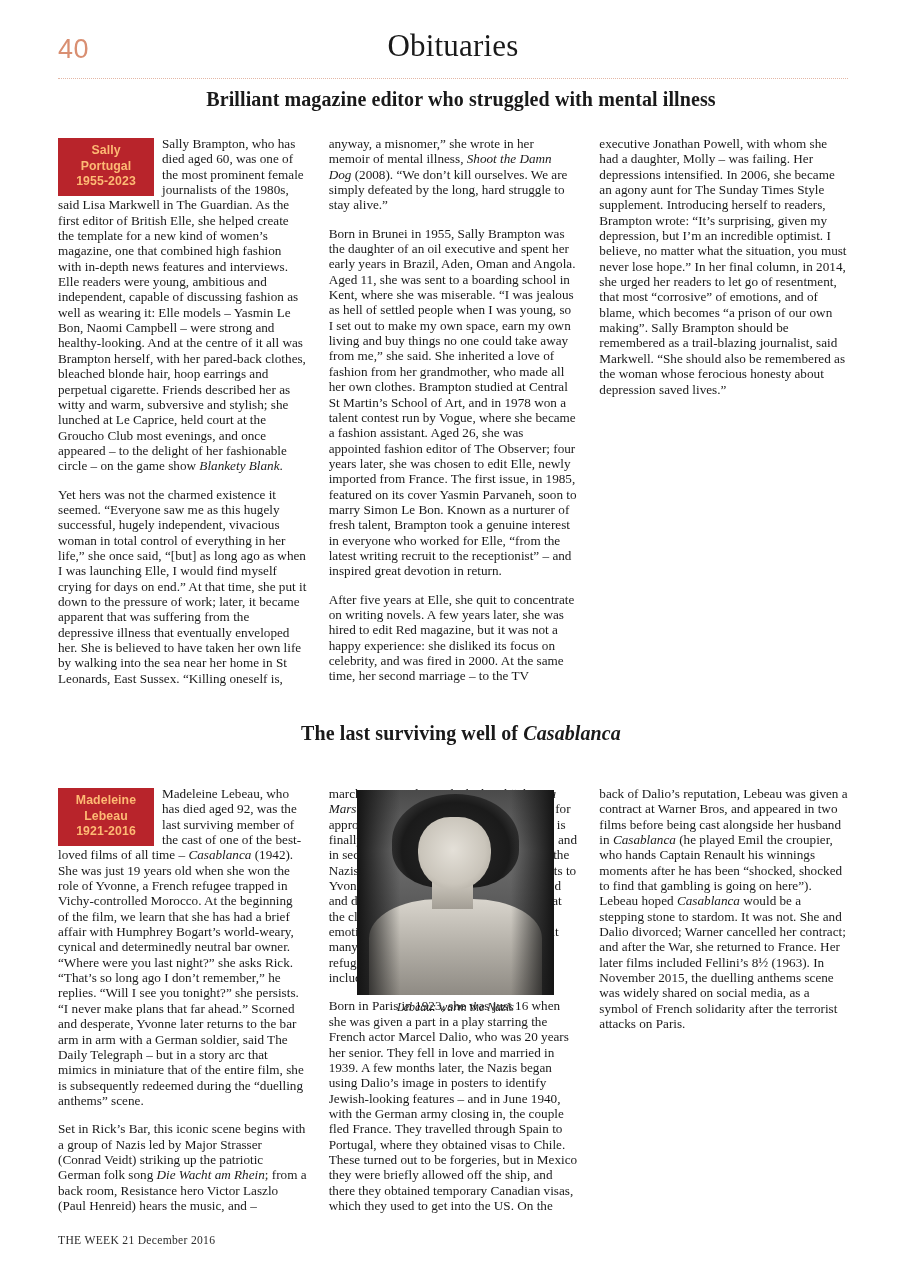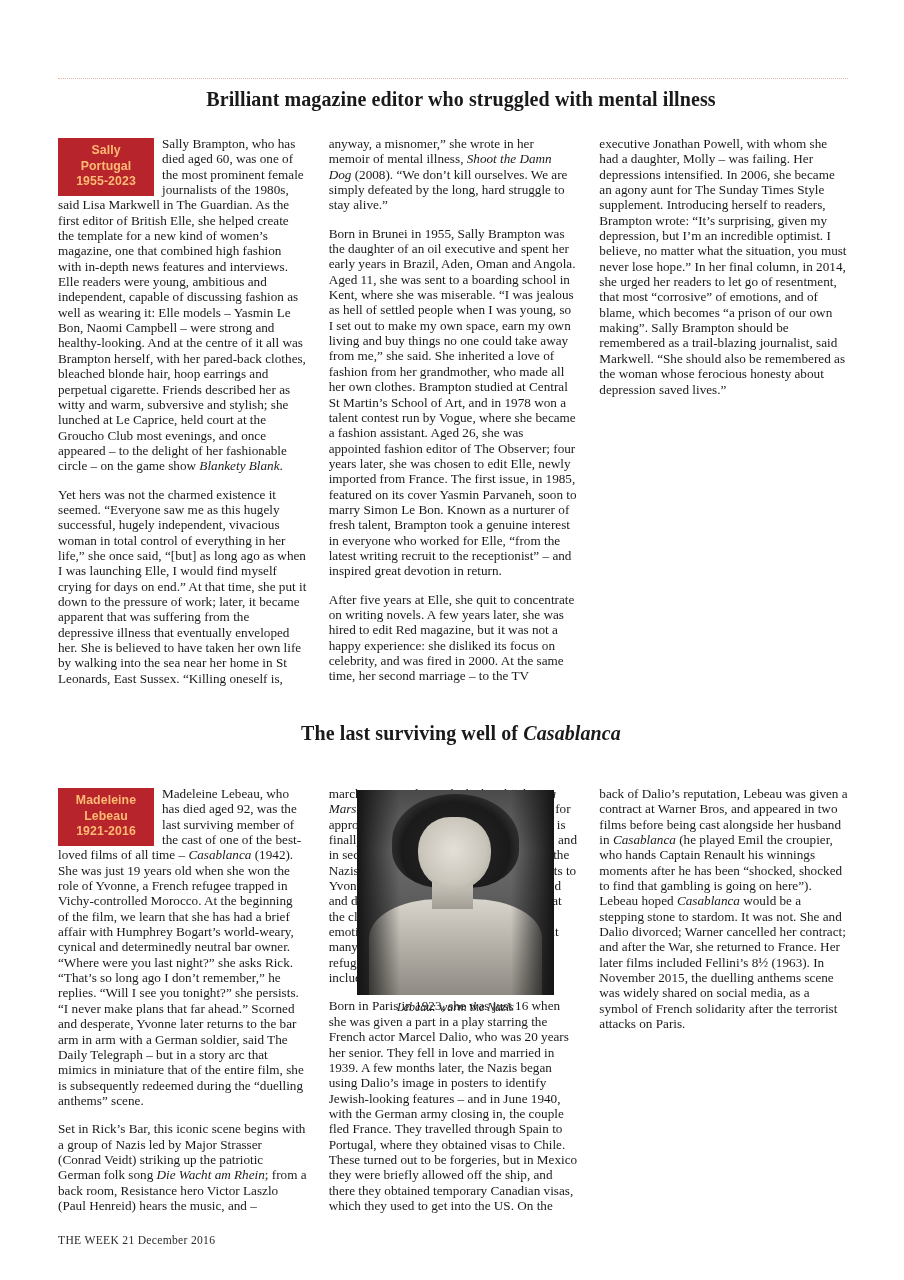--- a/index.html
+++ b/index.html
@@ -237,20 +237,24 @@
     font-size: 11.6px;
     letter-spacing: .3px;
     color: #2b2b2b;
   }
 </style>
 </head>
 <body>
 
 <div class="page">
 
+  <div class="masthead">
+    <div class="folio">40</div>
+    <div class="section-title">Obituaries</div>
+  </div>
   <div class="rule"></div>
 
   <div class="headline" id="headline-1">
     <span>Brilliant magazine editor who struggled with mental illness</span>
   </div>
 
   <div class="article" id="article-1">
     <div class="cols">
 
       <p>

